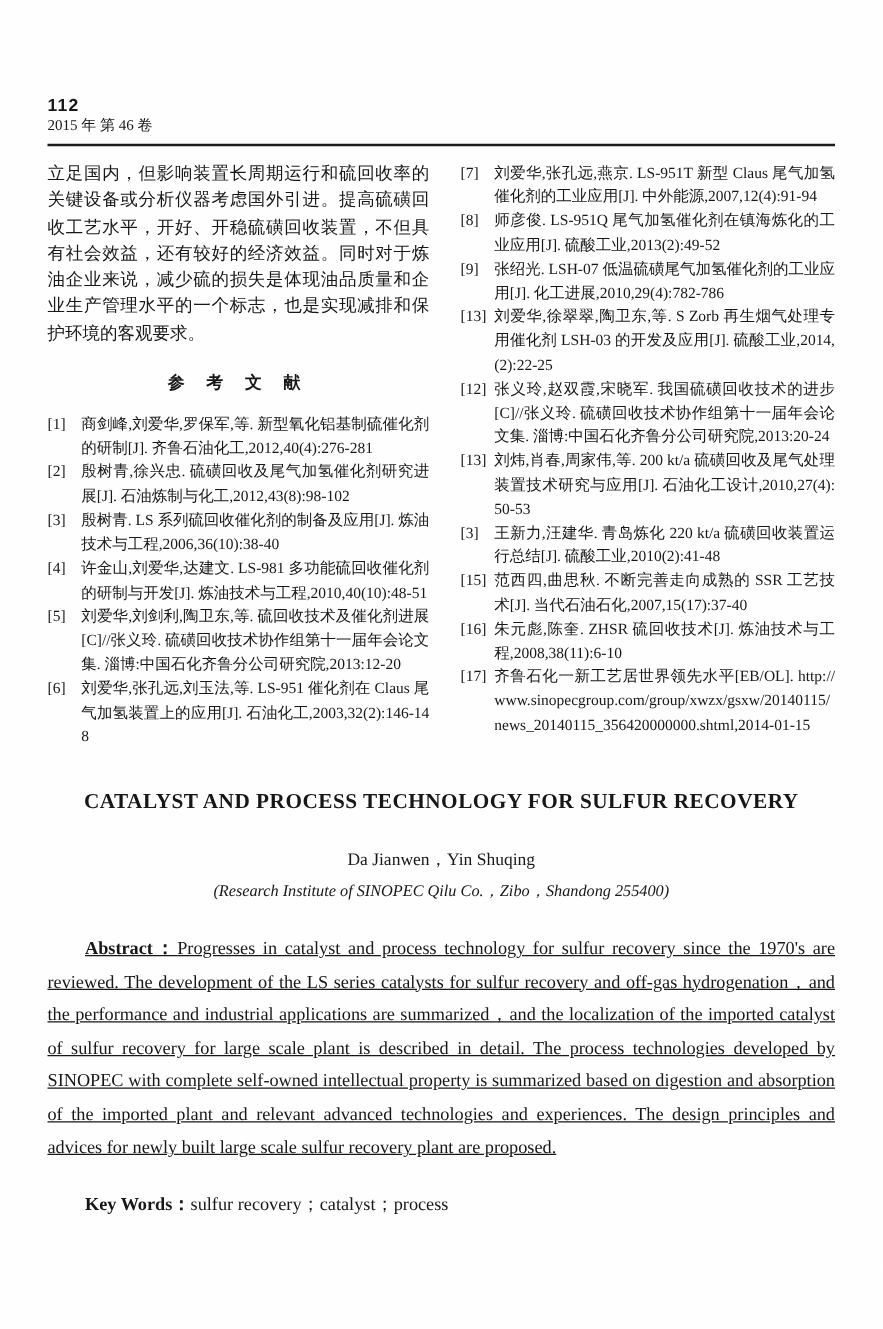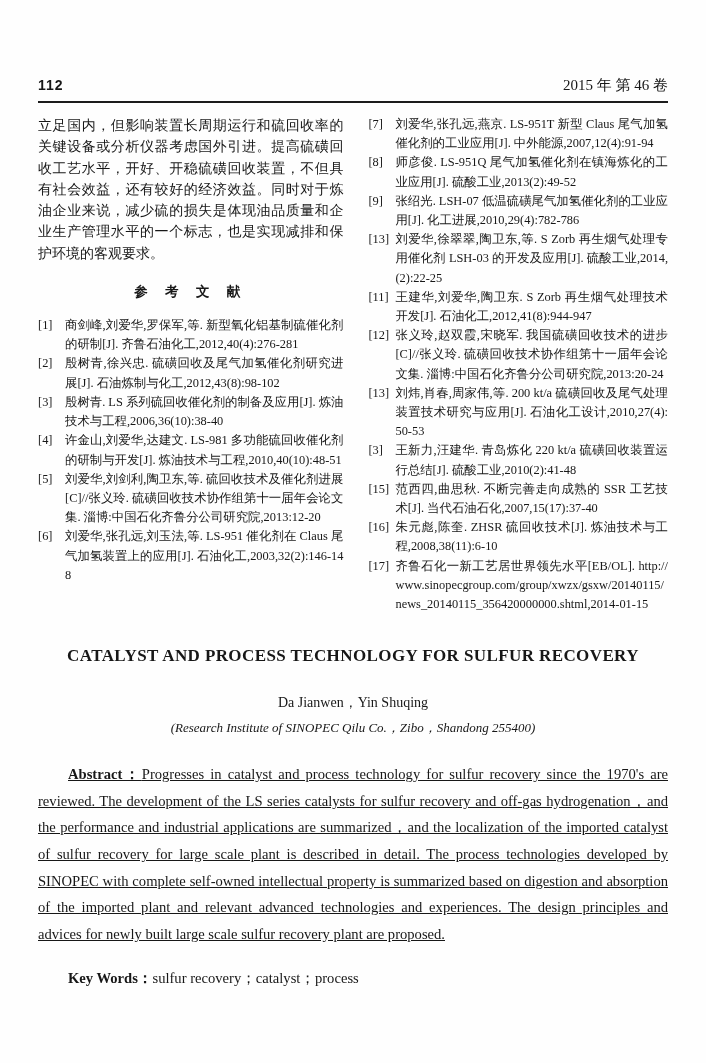--- a/index.html
+++ b/index.html
@@ -15,33 +15,34 @@
     box-sizing: border-box;
     padding: 76px 38px 0 38px;
   }
   
   .running-head {
     display: flex;
     align-items: baseline;
     justify-content: space-between;
     font-size: 13px;
     padding-bottom: 6px;
+    flex-direction: column;
   }
   .page-number {
     font-family: "Liberation Sans", "DejaVu Sans", sans-serif;
     font-size: 14px;
     font-weight: bold;
     letter-spacing: 1px;
   }
   .journal-title {
     font-size: 14px;
     letter-spacing: 10px;
     font-weight: 500;
   }
-  .issue-info { font-size: 15px; }
+  .issue-info { font-size: 12px; }
   .head-rule {
     height: 2px;
     background: #1c1c1c;
     margin-bottom: 12px;
   }
   
   .columns {
     display: flex;
     gap: 25px;
   }
@@ -170,24 +171,20 @@
         </div>
         <div class="ref-item">
           <span class="ref-label">[9]</span>
           <span class="ref-text">张绍光. LSH-07 低温硫磺尾气加氢催化剂的工业应用[J]. 化工进展,2010,29(4):782-786</span>
         </div>
         <div class="ref-item">
           <span class="ref-label">[13]</span>
           <span class="ref-text">刘爱华,徐翠翠,陶卫东,等. S Zorb 再生烟气处理专用催化剂 LSH-03 的开发及应用[J]. 硫酸工业,2014,(2):22-25</span>
         </div>
         <div class="ref-item">
-          <span class="ref-label">[11]</span>
-          <span class="ref-text">王建华,刘爱华,陶卫东. S Zorb 再生烟气处理技术开发[J]. 石油化工,2012,41(8):944-947</span>
-        </div>
-        <div class="ref-item">
           <span class="ref-label">[12]</span>
           <span class="ref-text">张义玲,赵双霞,宋晓军. 我国硫磺回收技术的进步[C]//张义玲. 硫磺回收技术协作组第十一届年会论文集. 淄博:中国石化齐鲁分公司研究院,2013:20-24</span>
         </div>
         <div class="ref-item">
           <span class="ref-label">[13]</span>
           <span class="ref-text">刘炜,肖春,周家伟,等. 200 kt/a 硫磺回收及尾气处理装置技术研究与应用[J]. 石油化工设计,2010,27(4):50-53</span>
         </div>
         <div class="ref-item">
           <span class="ref-label">[3]</span>
           <span class="ref-text">王新力,汪建华. 青岛炼化 220 kt/a 硫磺回收装置运行总结[J]. 硫酸工业,2010(2):41-48</span>

